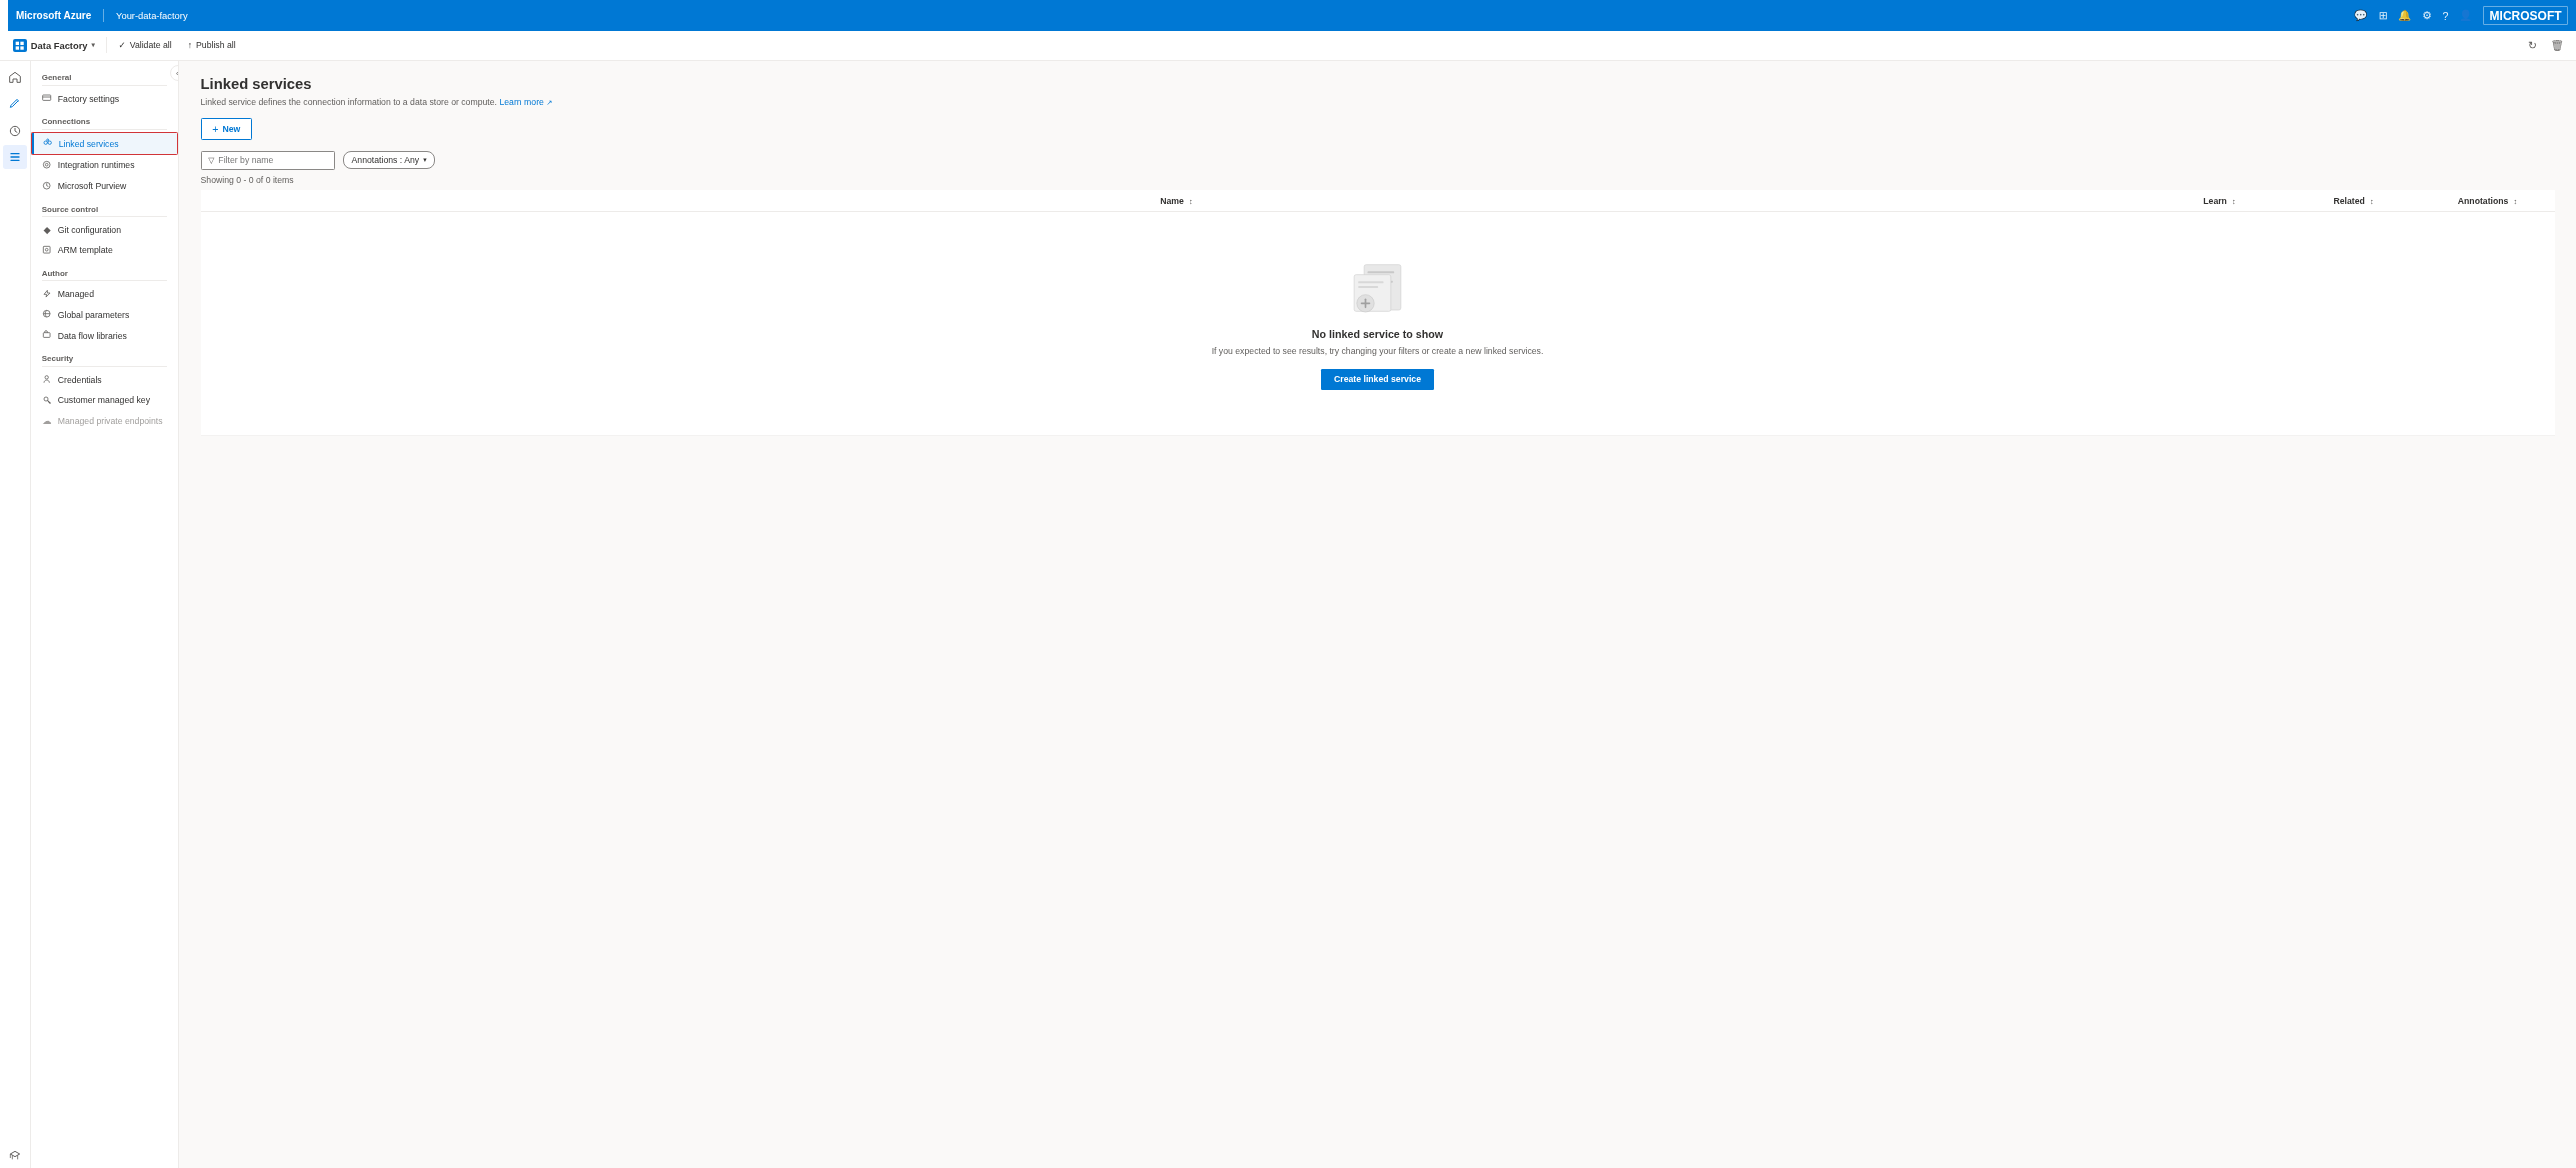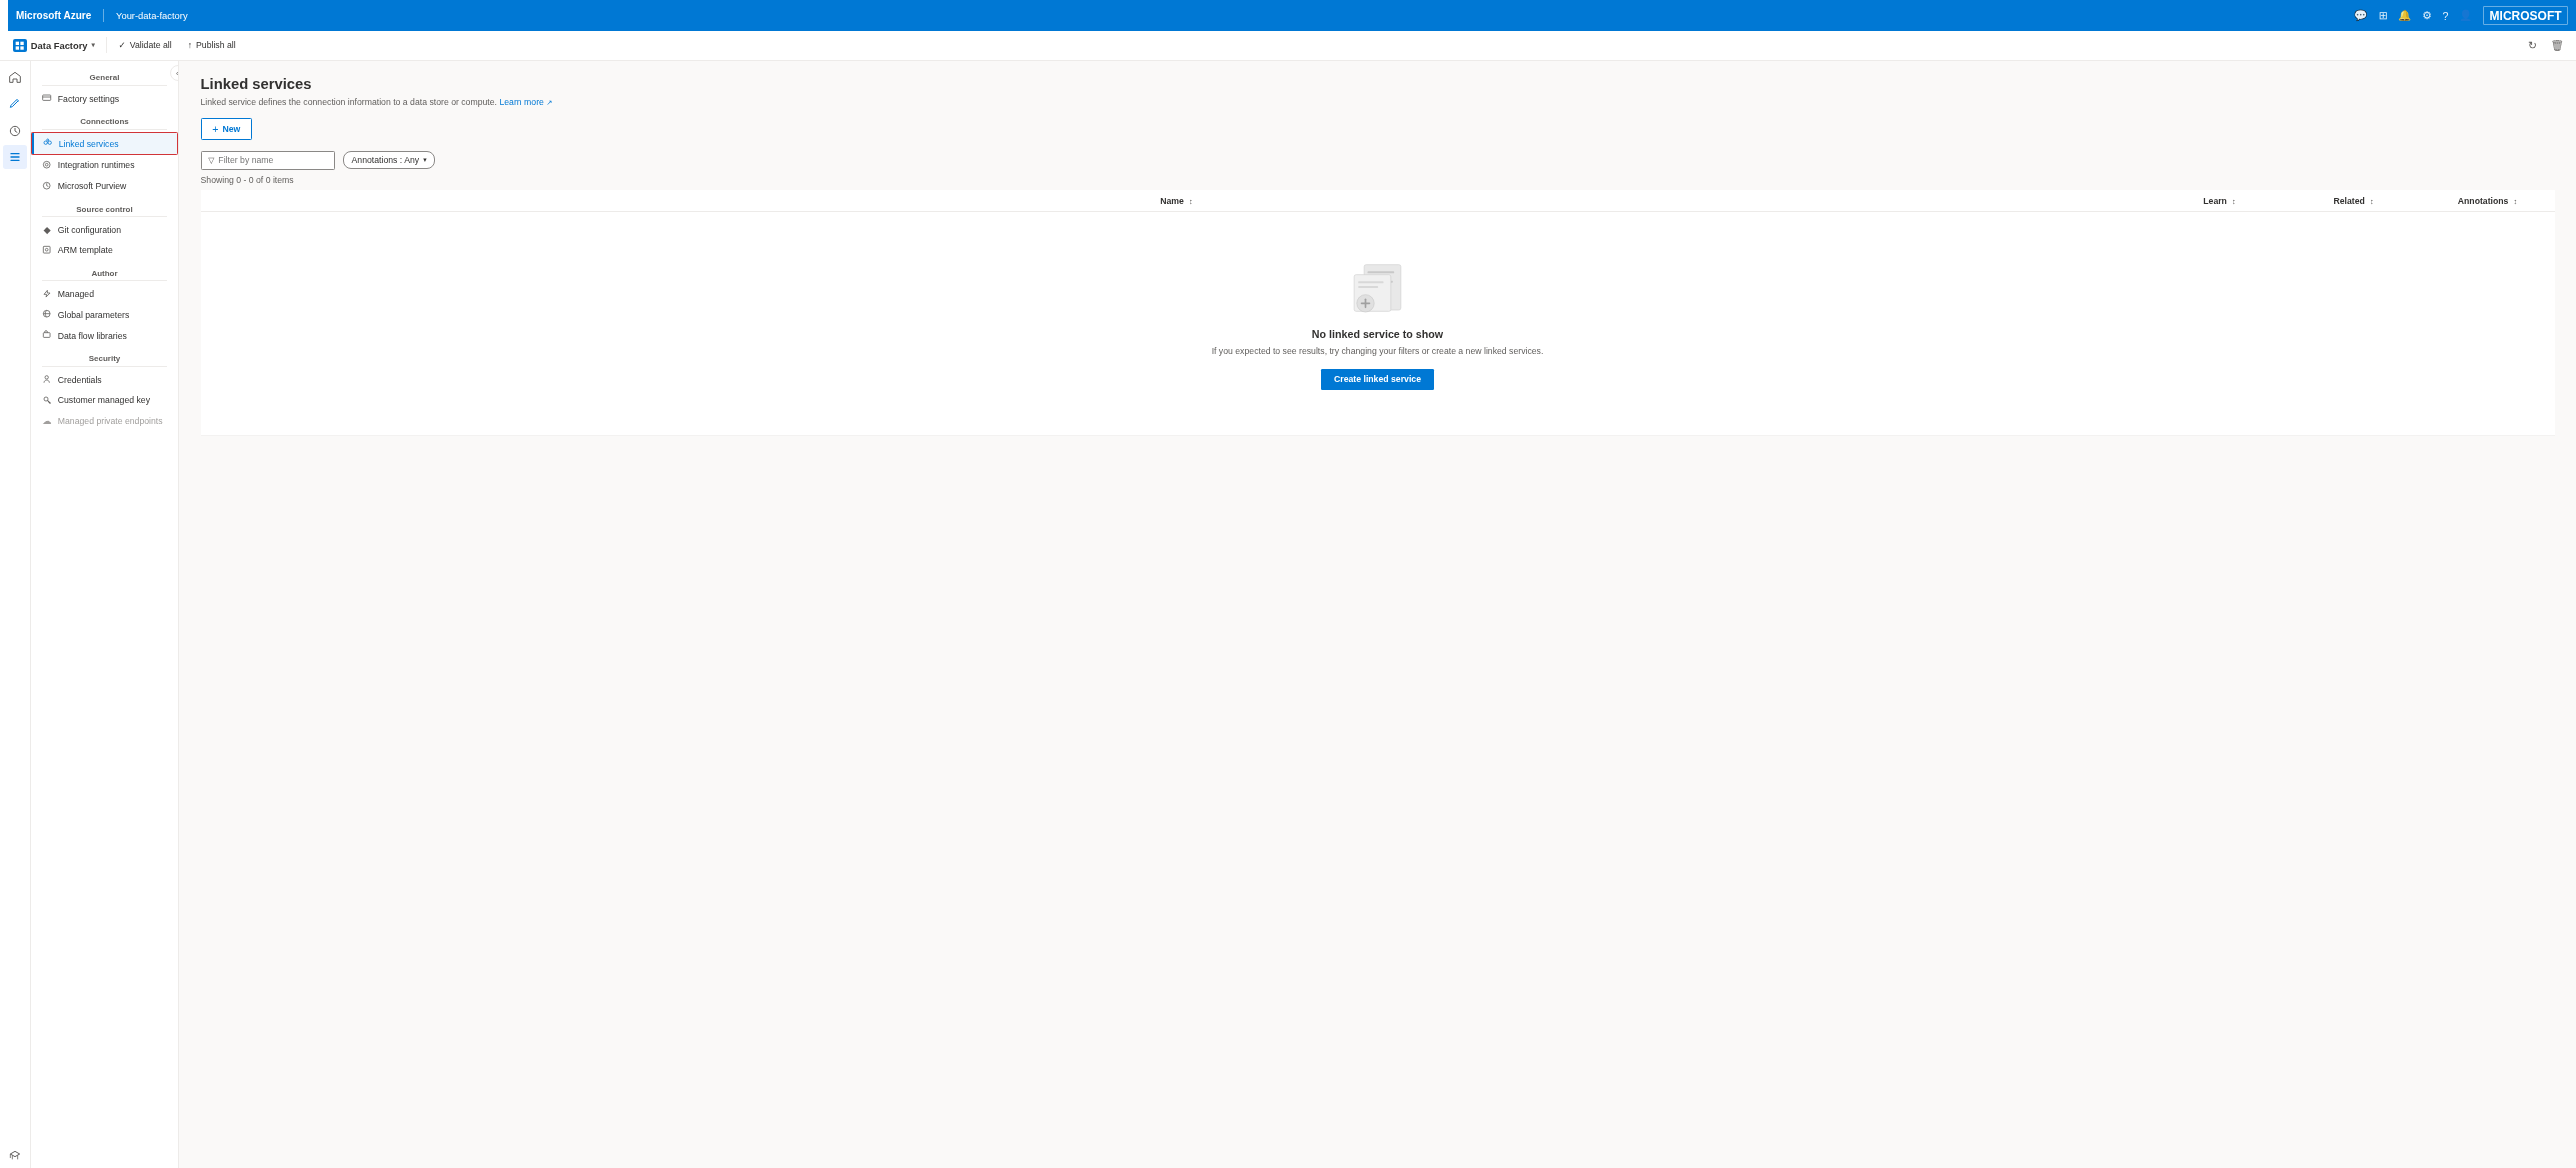--- a/index.html
+++ b/index.html
@@ -165,21 +165,20 @@
       overflow-y: auto;
       flex-shrink: 0;
       padding: 5.4px 0;
     }
     .nav-section-label {
       font-size: 8px;
       font-weight: 600;
       color: #605e5c;
       padding: 8px 10.7px 2.7px 10.7px;
       text-transform: none;
-      text-align: center;
     }
     .nav-section-divider {
       height: 0.7px;
       background: #edebe9;
       margin: 0 10.7px 2.7px 10.7px;
     }
     .nav-item {
       display: flex;
       align-items: center;
       gap: 5.4px;

